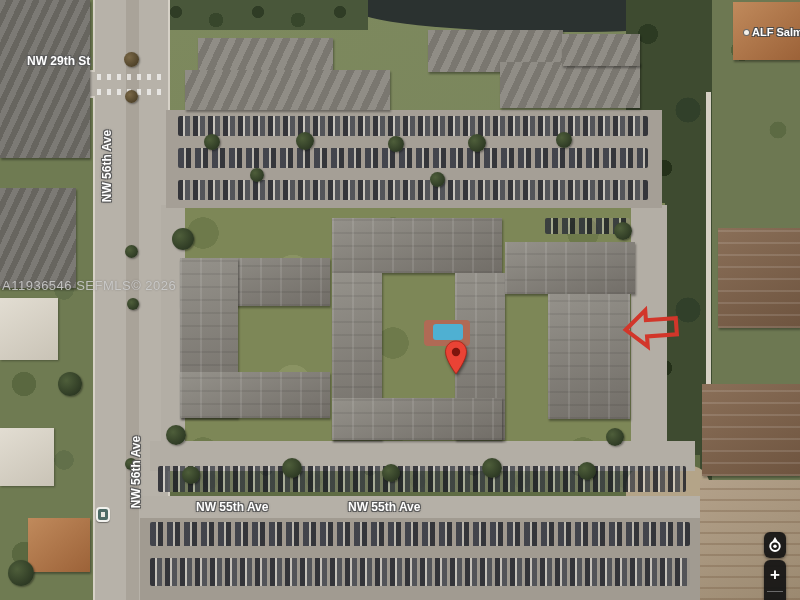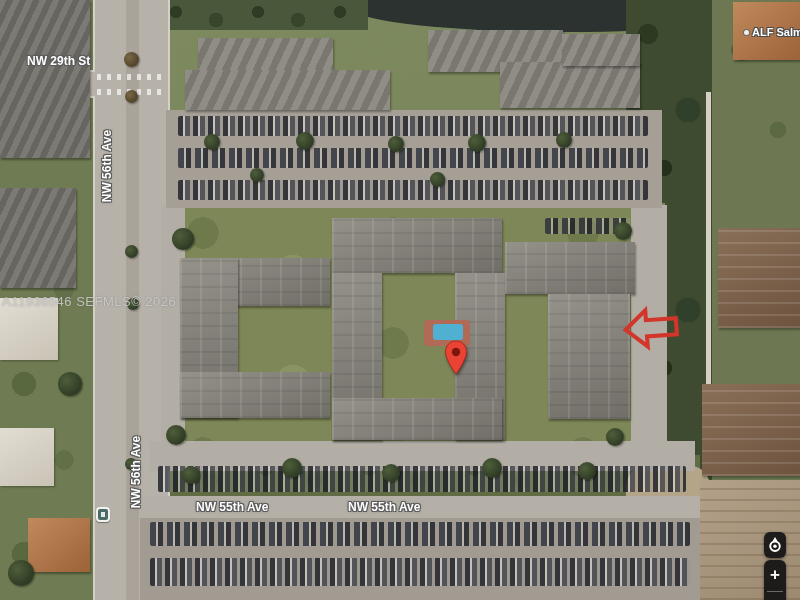--- a/index.html
+++ b/index.html
@@ -100,21 +100,21 @@
   .tree.brown{background:radial-gradient(circle at 35% 35%,#7a6847,#4f4229 72%);}
 
   
   .street-label{color:#fff;font-size:12px;font-weight:bold;white-space:nowrap;
     text-shadow:-1px -1px 0 #5a5a5a,1px -1px 0 #5a5a5a,-1px 1px 0 #5a5a5a,1px 1px 0 #5a5a5a,0 0 3px #555;}
   .vlabel{transform:translate(-50%,-50%) rotate(-90deg);font-size:12px;}
   .place-label{color:#fff;font-size:11px;font-weight:bold;white-space:nowrap;
     text-shadow:-1px -1px 0 #4a4a4a,1px -1px 0 #4a4a4a,-1px 1px 0 #4a4a4a,1px 1px 0 #4a4a4a;}
   .place-dot{left:744px;top:30px;width:5px;height:5px;border-radius:50%;background:#f4f1ea;
     box-shadow:0 0 0 1px #6a6a6a;}
-  .watermark{left:2px;top:294px;color:rgba(208,208,208,.85);font-size:13px;letter-spacing:.5px;
+  .watermark{left:2px;top:278px;color:rgba(208,208,208,.85);font-size:13px;letter-spacing:.5px;
     text-shadow:0 0 2px rgba(60,60,60,.4);}
 
   .transit-icon{left:96px;top:507px;width:14px;height:15px;border:2px solid #f2f2ee;border-radius:4px;
     background:#4d6b66;box-shadow:0 1px 1px rgba(0,0,0,.4);}
   .transit-icon::after{content:"";position:absolute;left:3px;top:3px;width:4px;height:5px;background:#e8e8e2;}
 
   
   .pin{left:444px;top:340px;width:24px;height:44px;filter:drop-shadow(1px 2px 1.5px rgba(0,0,0,.45));}
   .arrow{left:622px;top:305px;width:58px;height:46px;transform:rotate(-4deg);}
 

